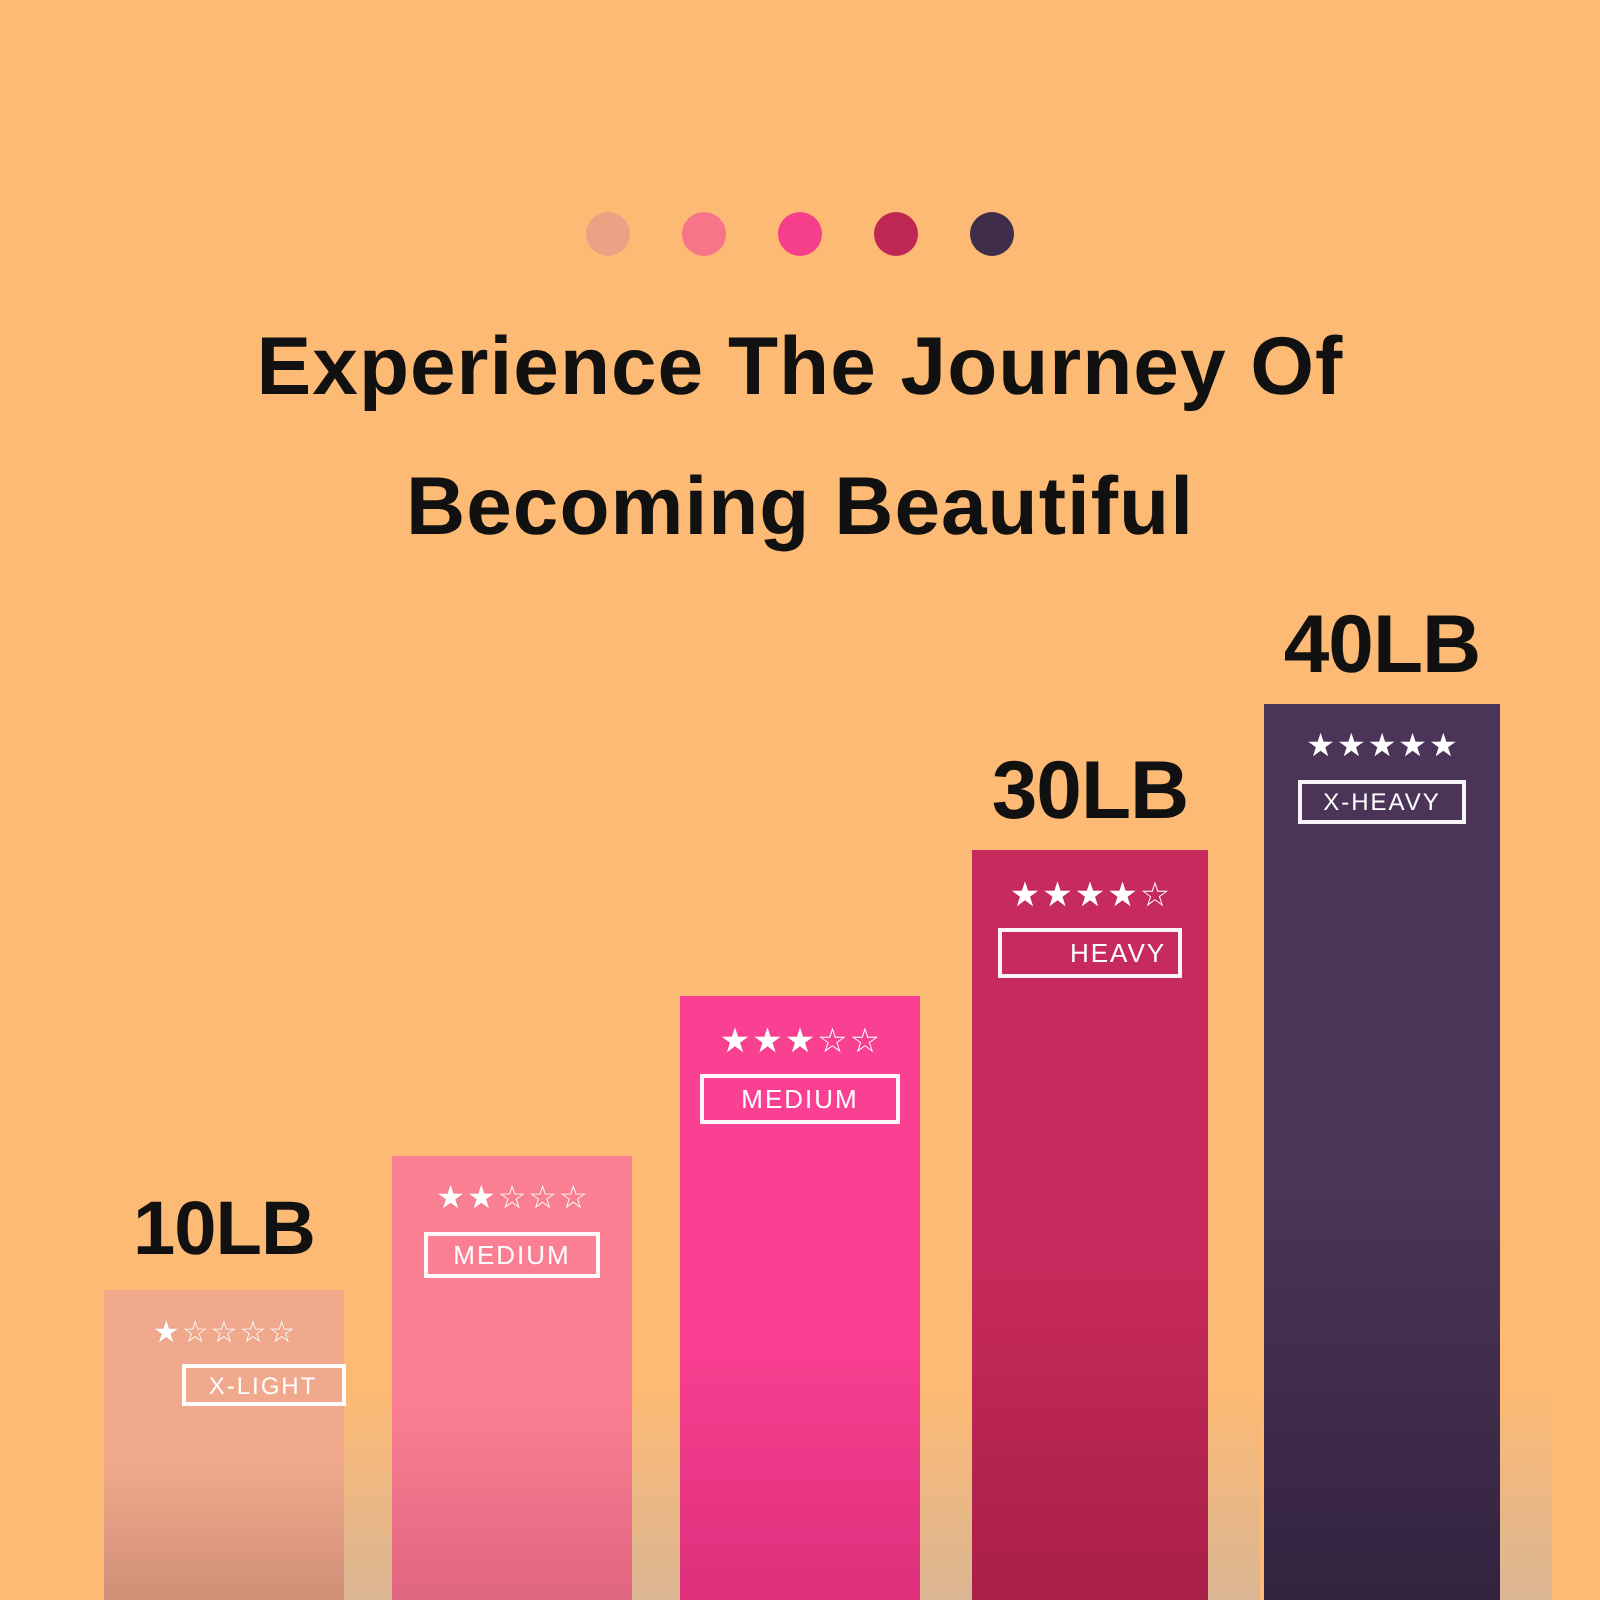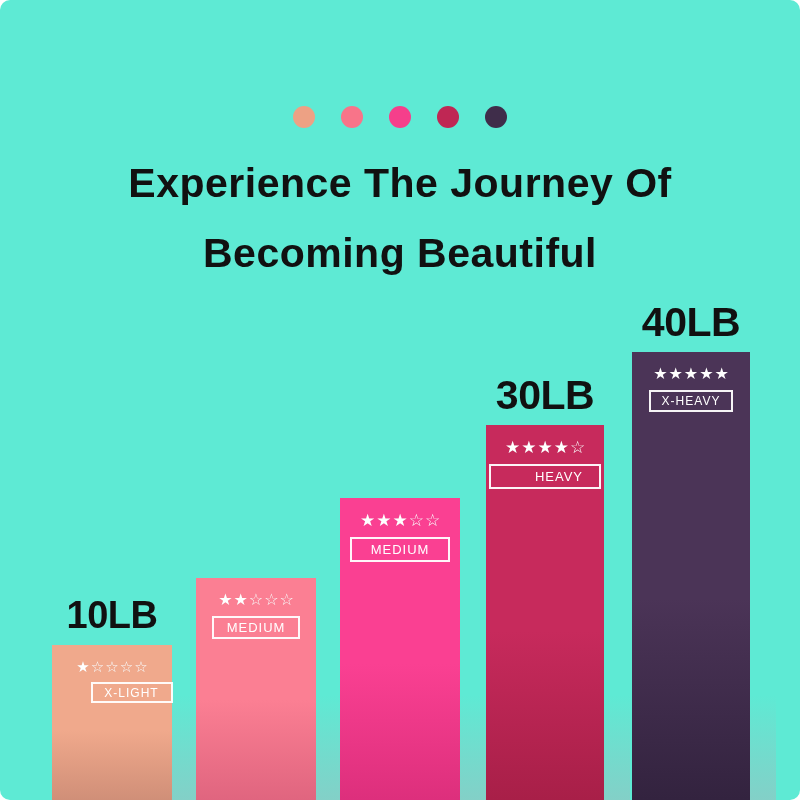--- a/index.html
+++ b/index.html
@@ -13,22 +13,21 @@
     font-family: "Liberation Sans", sans-serif;
     overflow: hidden;
     position: relative;
   }
 
   #infographic {
     position: absolute;
     inset: 0;
     width: 800px;
     height: 800px;
-    background: #5eead4;
-    border-radius: 10px;
+    background: #fdba74;
   }
 
   
   .dot-row {
     position: absolute;
     top: 106px;
     left: 0;
     width: 800px;
     display: flex;
     justify-content: center;
@@ -195,21 +194,21 @@
         <div class="floor-shadow" style="left: 118px;"></div>
         <div class="weight-label" style="font-size: 41px; bottom: 385px; text-align: center;">30LB</div>
         <div class="bar" style="height: 375px; background: linear-gradient(rgb(199, 42, 92) 0%, rgb(199, 42, 92) 55%, rgb(168, 31, 72) 100%);">
           <div class="stars" style="font-size: 17px;">
             <span class="star">★</span>
             <span class="star">★</span>
             <span class="star">★</span>
             <span class="star">★</span>
             <span class="star">☆</span>
           </div>
-          <div class="tier-box" style="width: 112px; height: 25px; font-size: 13px; padding-left: 28px;">HEAVY</div>
+          <div class="tier-box" style="width: 92px; height: 25px; font-size: 13px; padding-left: 28px;">HEAVY</div>
         </div>
       </div>
       <div class="bar-group" style="left: 632px; width: 118px; height: 800px;">
         <div class="floor-shadow" style="left: 118px;"></div>
         <div class="weight-label" style="font-size: 41px; bottom: 458px;">40LB</div>
         <div class="bar" style="height: 448px; background: linear-gradient(rgb(75, 52, 87) 0%, rgb(75, 52, 87) 55%, rgb(51, 35, 63) 100%);">
           <div class="stars" style="font-size: 16px;">
             <span class="star">★</span>
             <span class="star">★</span>
             <span class="star">★</span>

